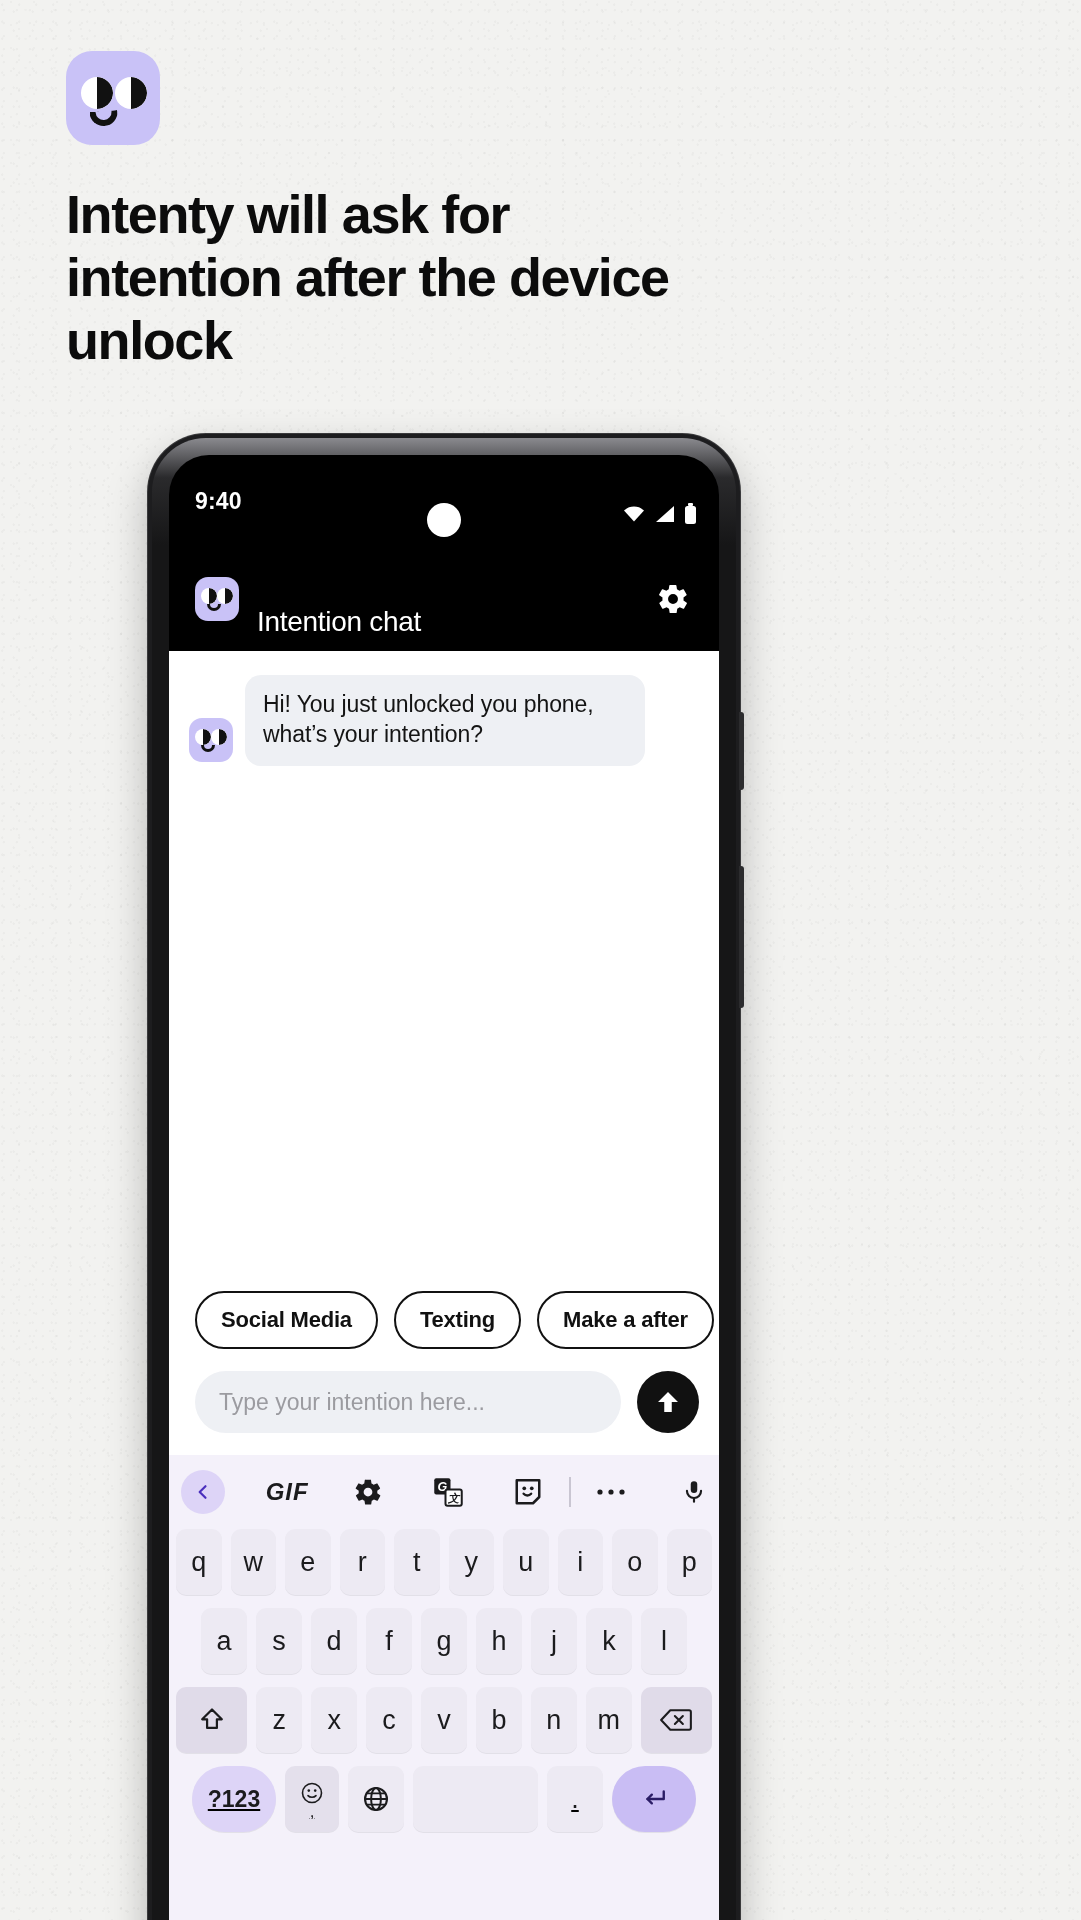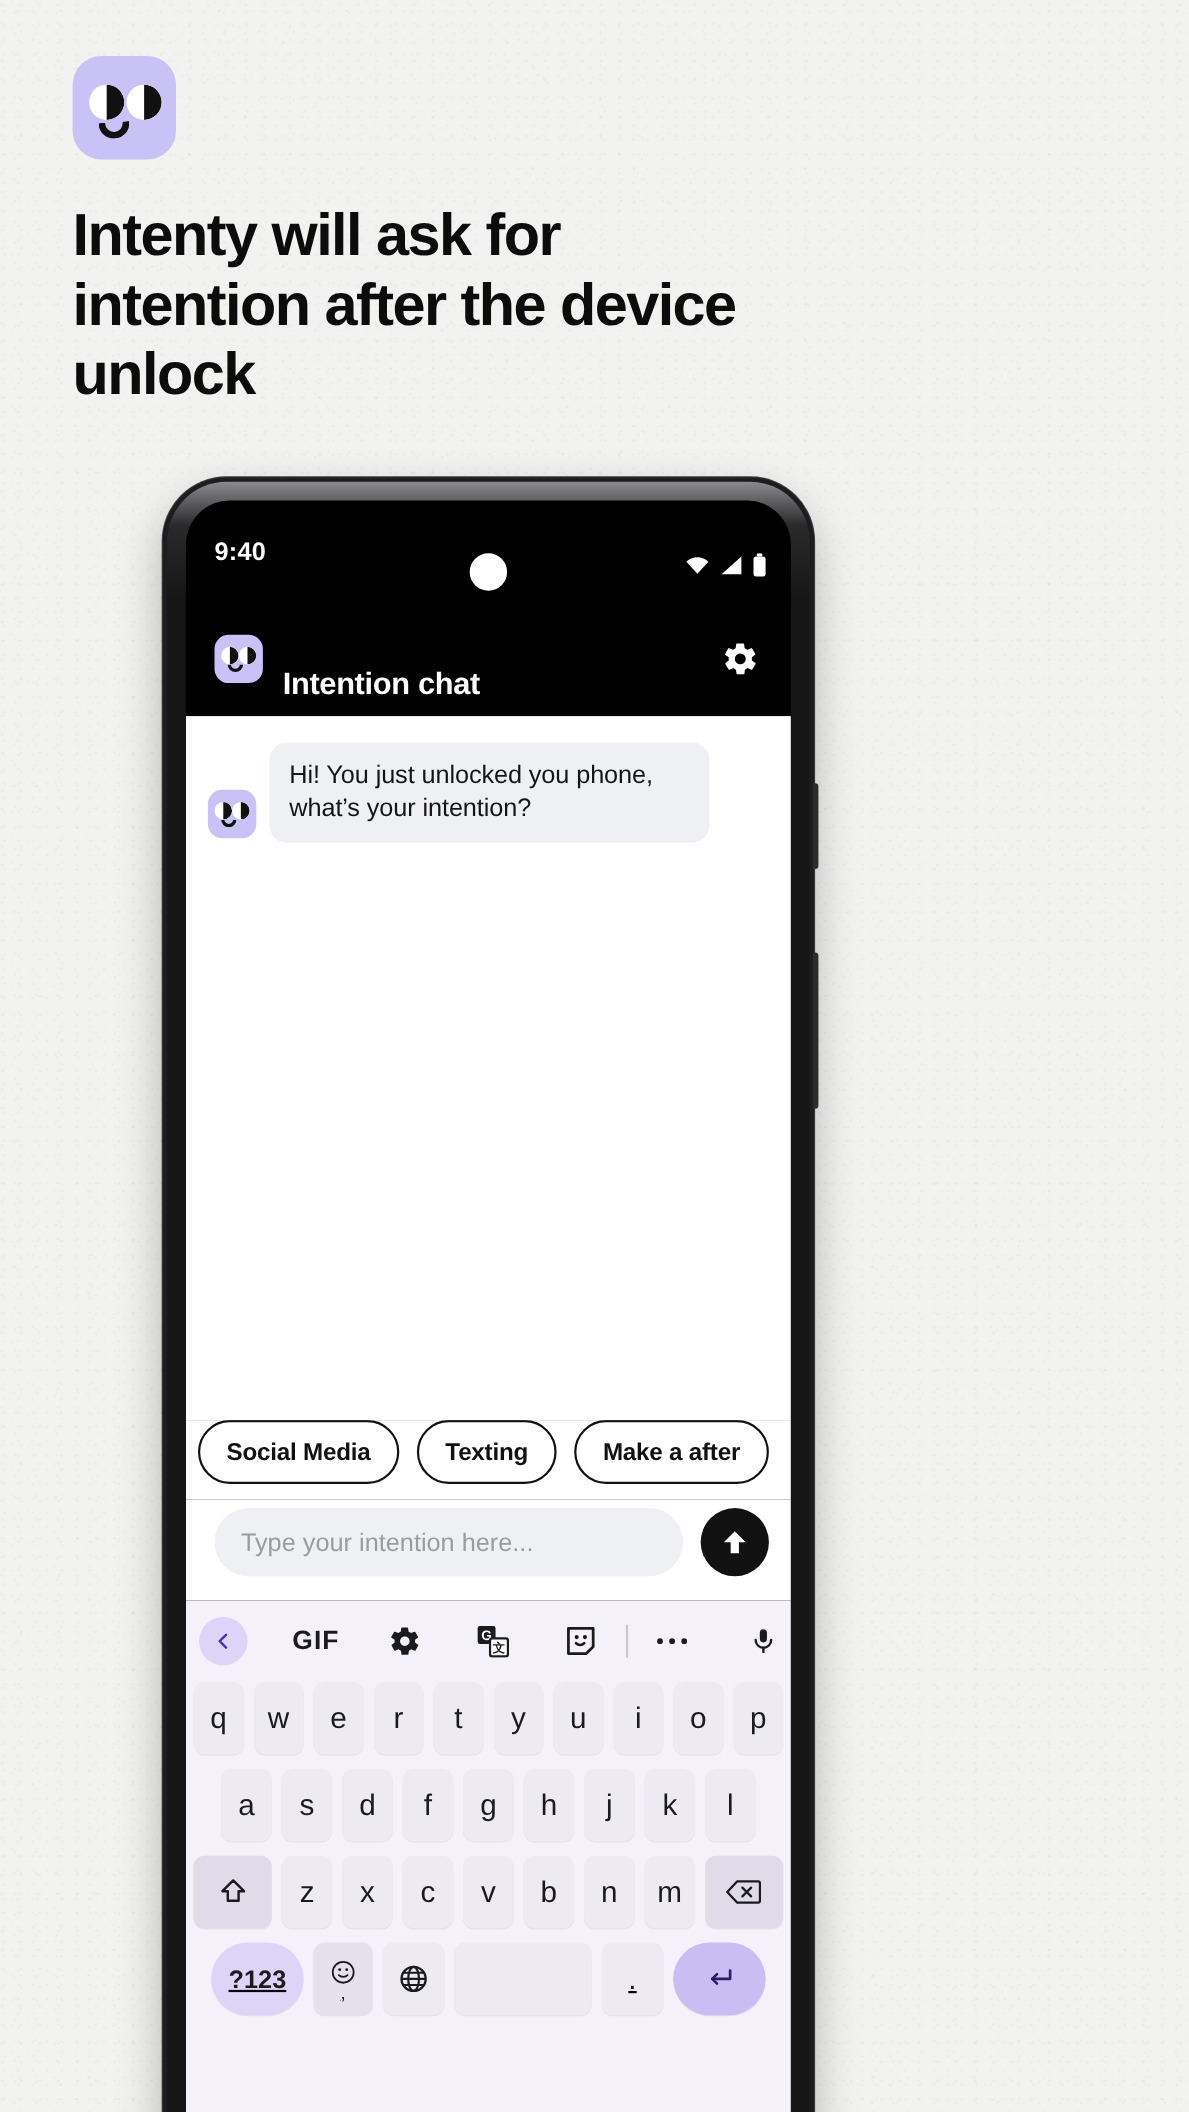--- a/index.html
+++ b/index.html
@@ -202,21 +202,21 @@
     position: absolute;
     left: 12px; top: 27px;
     width: 14px; height: 7px;
     border: 3px solid #111;
     border-top: none;
     border-radius: 0 0 10px 10px;
   }
   #app-title {
     color: #ffffff;
     font-size: 28px;
-    font-weight: 700;
+    font-weight: 400;
     letter-spacing: -.3px;
     flex: 1 1 auto;
     margin-top: 45px;
   }
   #settings-button {
     width: 40px; height: 40px;
     display: flex; align-items: center; justify-content: center;
     flex: 0 0 auto;
   }
 
@@ -273,21 +273,21 @@
     color: #141414;
     max-width: 400px;
     letter-spacing: -.1px;
   }
 
   
   #chips-row {
     background: #ffffff;
     display: flex;
     gap: 16px;
-    padding: 0 20px 14px 11px;
+    padding: 0 20px 14px 26px;
     overflow: hidden;
     white-space: nowrap;
     text-align: center;
   }
   .chip {
     border: 2px solid #111111;
     border-radius: 40px;
     padding: 14px 24px;
     font-size: 22px;
     font-weight: 700;
@@ -333,20 +333,21 @@
     background: #f4f1fa;
     padding: 0 0 14px 0;
     height: 100%;
   }
   #kb-toolbar {
     height: 74px;
     display: flex;
     align-items: center;
     padding: 0 12px;
     gap: 0;
+    font-style: italic;
   }
   #kb-toolbar .tool {
     flex: 1 1 0;
     display: flex;
     align-items: center;
     justify-content: center;
   }
   #kb-toolbar .tool:first-child { flex: 0 0 66px; justify-content: flex-start; }
   #kb-toolbar .tool:last-child  { flex: 0 0 56px; justify-content: flex-end; }
   .kb-back-circle {

